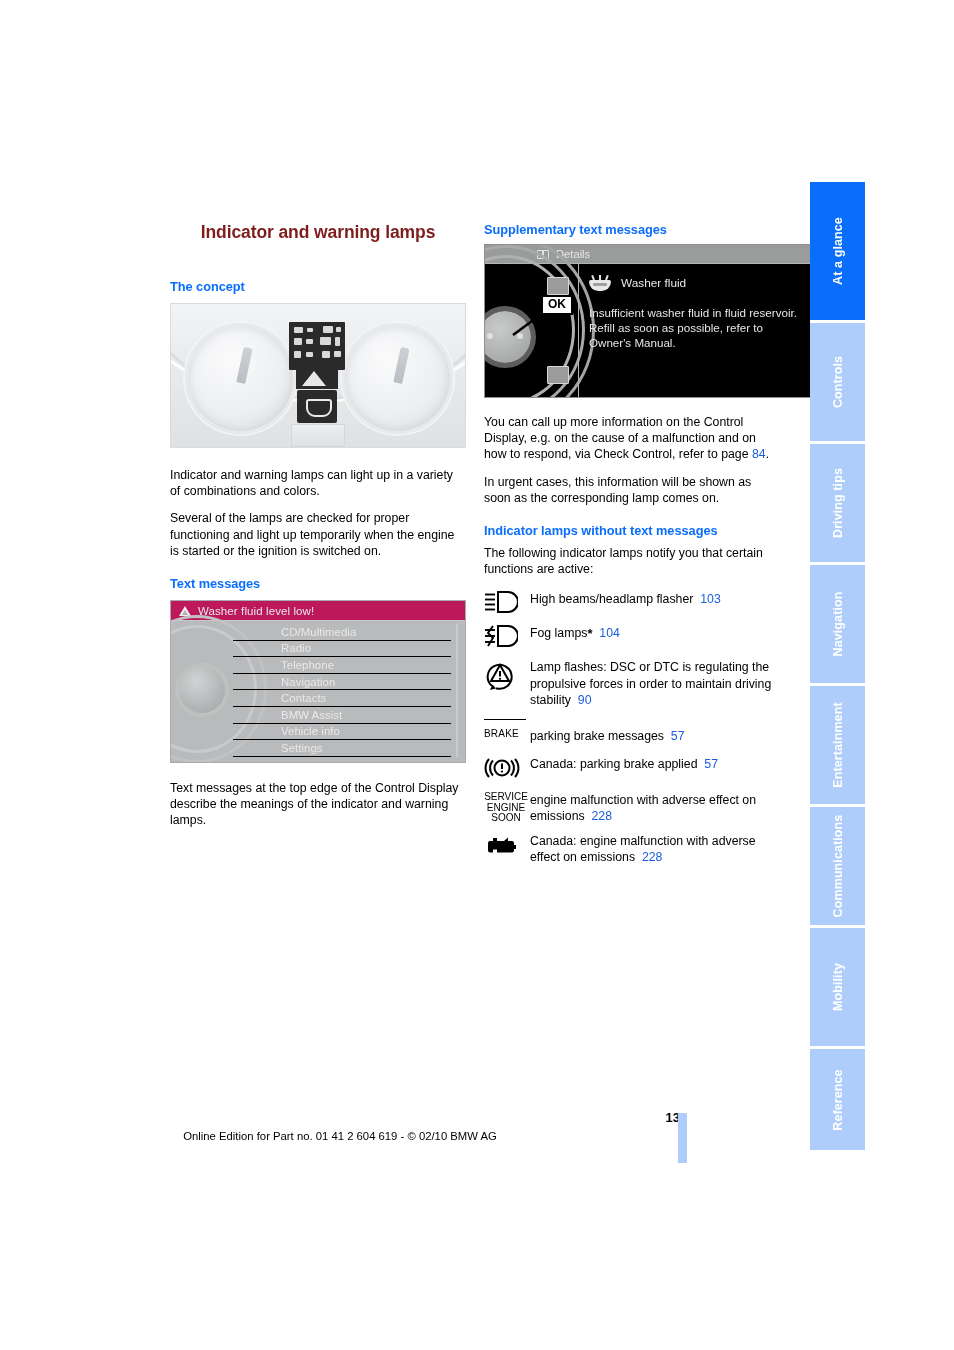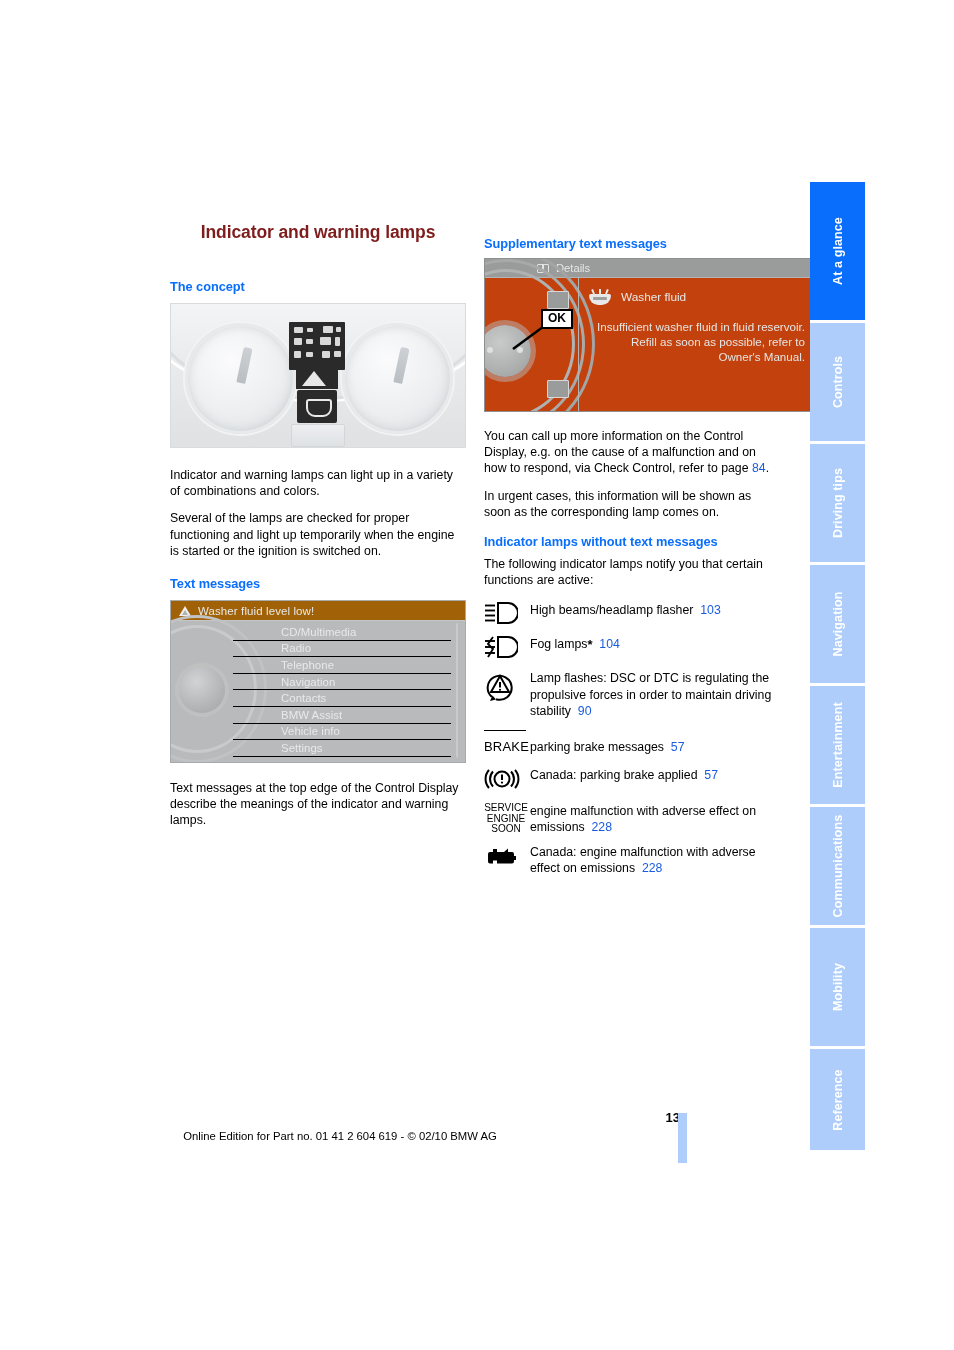--- a/index.html
+++ b/index.html
@@ -55,21 +55,21 @@
     margin-bottom: 36px;
     text-align: center;
   }
   h2.subhead {
     font-size: 12.8px;
     font-weight: bold;
     color: #0a6efd;
     margin-bottom: 9px;
     letter-spacing: -0.05px;
   }
-  h2.subhead.tight { margin-bottom: 7px; margin-top: 14px; }
+  h2.subhead.tight { margin-bottom: 7px; }
   p.body {
     font-size: 12.3px;
     line-height: 16.2px;
     color: #000000;
     margin-bottom: 11px;
   }
   p.body:last-child { margin-bottom: 8px; }
   .pgref { color: #1a5ce0; }
   .spacer-top { margin-top: 17px; }
 
@@ -144,21 +144,21 @@
   .fig-cd {
     position: relative;
     width: 296px; height: 163px;
     background: #b9babb;
     border: 1px solid #a9aaab;
     margin-bottom: 17px;
     overflow: hidden;
   }
   .cd-topbar {
     position: absolute; left: 0; top: 0; width: 100%; height: 20px;
-    background: #a16207; border-bottom: 1px solid #c6c7c8;
+    background: #be185d; border-bottom: 1px solid #c6c7c8;
     display: flex; align-items: center; padding-left: 8px; gap: 7px;
   }
   .warn-tri {
     width: 0; height: 0;
     border-left: 6px solid transparent; border-right: 6px solid transparent;
     border-bottom: 10px solid transparent;
     position: relative;
   }
   .warn-tri::before {
     content:""; position:absolute; left:-6px; top:0;
@@ -196,25 +196,24 @@
   }
   .cd-side-rail {
     position: absolute; right: 5px; top: 22px; bottom: 4px; width: 4px;
     border-left: 2px solid #c9cacb; border-radius: 2px;
   }
 
   
   .fig-det {
     position: relative;
     width: 332px; height: 154px;
-    background: #c2410c;
+    background: #000000;
     border: 1px solid #8e8f8f;
     margin-bottom: 16px;
     overflow: hidden;
-    text-align: right;
   }
   .det-topbar {
     position: absolute; left: 0; top: 0; width: 100%; height: 19px;
     background: #9a9b9b; border-bottom: 1px solid #b3b4b4;
     display: flex; align-items: center; padding-left: 52px; gap: 7px;
   }
   .det-book {
     width: 12px; height: 9px; border: 1.5px solid #e3e3e3; border-radius: 1px;
     position: relative;
   }
@@ -285,21 +284,21 @@
   }
   .lamp-text {
     font-size: 12.3px; line-height: 16.2px; color: #000;
     padding-top: 1px;
   }
   .lamp-sep {
     width: 42px; height: 0; border-top: 1.6px solid #000;
     margin: 2px 0 7px 0;
   }
   .brake-word {
-    font-size: 13px; letter-spacing: .2px; color: #000;
+    font-size: 10px; letter-spacing: .2px; color: #000;
     font-family: "Liberation Sans", sans-serif;
   }
   .service-words {
     font-size: 10px; line-height: 10.4px; color: #000; text-align: center;
     width: 44px;
   }
   .asterisk { font-size: 13px; font-weight: bold; vertical-align: -1px; }
 
   
   .footer-page {

